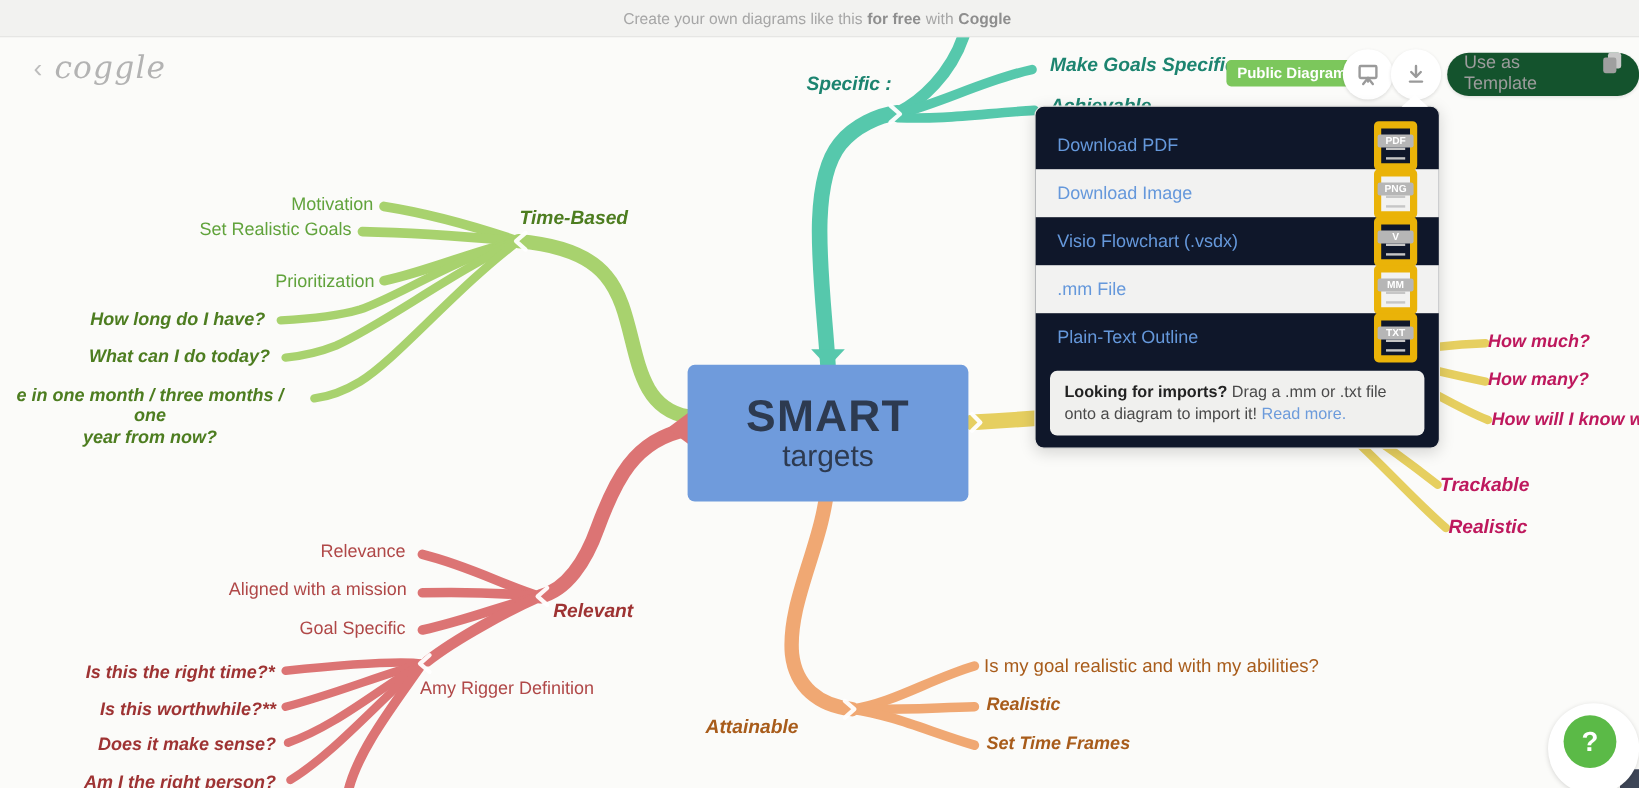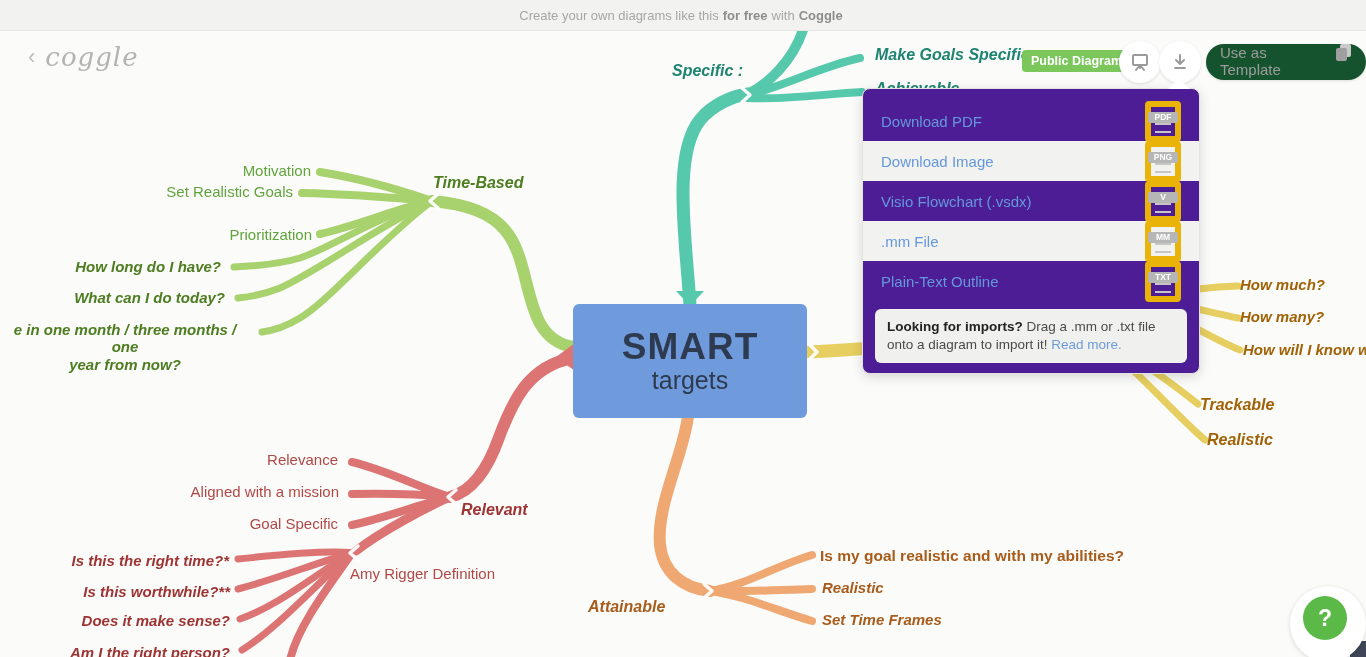--- a/index.html
+++ b/index.html
@@ -26,45 +26,45 @@
   .node{position:absolute;left:573px;top:304px;width:234px;height:114px;background:#6F9BDC;
         border-radius:6px;z-index:2;display:flex;flex-direction:column;align-items:center;justify-content:center;
         color:#2D3A50;cursor:pointer}
   .node .t1{font-size:37px;font-weight:bold;letter-spacing:1px;line-height:1.05}
   .node .t2{font-size:25px;line-height:1.1}
 
   
   .lbl{position:absolute;font-size:15px;white-space:nowrap;z-index:2;cursor:pointer}
   .bi{font-weight:bold;font-style:italic;font-size:16px}
   .bi15{font-weight:bold;font-style:italic;font-size:15px}
-  .b{font-weight:bold;font-size:15.5px}
+  .b{font-weight:normal;font-size:15.5px}
   .pre{white-space:pre-line;text-align:center;line-height:1.15}
   .c-teal{color:#1C8470}
   .c-green{color:#61A33C}
   .c-green-t{color:#4D7D20}
   .c-red{color:#B04848}
   .c-red-t{color:#9E3333}
   .c-orange{color:#A85C1B}
-  .c-yellow{color:#a16207}
+  .c-yellow{color:#be185d}
 
   
   .badge{position:absolute;left:1022px;top:50px;z-index:3;background:#7CC75C;color:#fff;
          font-size:12.5px;font-weight:bold;padding:4px 9px;border-radius:4px}
   .cbtn{position:absolute;top:41px;width:42px;height:42px;border-radius:50%;background:#fff;z-index:3;
         box-shadow:0 1px 3px rgba(0,0,0,.12);display:flex;align-items:center;justify-content:center;cursor:pointer}
   .cbtn svg{stroke:#9A9A9A;fill:none;stroke-width:2;stroke-linecap:round;stroke-linejoin:round}
   .pill{position:absolute;left:1206px;top:44px;height:36px;z-index:3;background:#14532d;border-radius:18px;
         box-shadow:0 1px 3px rgba(0,0,0,.12);display:flex;align-items:flex-start;padding:0 14px;gap:6px;
         font-size:15px;color:#9C9C9C;cursor:pointer}
   .copyicon{position:relative;width:16px;height:18px}
   .copyicon .c1{position:absolute;left:4px;top:0;width:11px;height:13px;background:#C9C9C9;border-radius:2px}
   .copyicon .c2{position:absolute;left:0;top:4px;width:11px;height:13px;background:#9F9F9F;border-radius:2px}
 
   
-  .menu{position:absolute;left:862px;top:88px;width:338px;z-index:5;background:#4c1d95;border-radius:8px;
+  .menu{position:absolute;left:862px;top:88px;width:338px;z-index:5;background:#0f172a;border-radius:8px;
         border:1px solid #E3E3E1;box-shadow:0 3px 12px rgba(0,0,0,.15);padding:12px 0 10px 0;box-sizing:border-box}
   .menu .caret{position:absolute;top:-10px;left:305px;width:0;height:0;
         border-left:11px solid transparent;border-right:11px solid transparent;border-bottom:10px solid #fff}
   .mi{height:40px;display:flex;align-items:center;justify-content:space-between;padding:0 18px;cursor:pointer}
   .mi.alt{background:#F2F2F1}
   .mi .mlabel{font-size:15px;color:#6598DB}
   .ficon{width:24px;height:29px;border:6px solid #eab308;border-radius:4px;position:relative;flex:none}
   .ftag{position:absolute;top:5px;left:-3px;right:-3px;height:11px;background:#B6B6B6;color:#fff;
         font-size:8.5px;font-weight:bold;line-height:11px;text-align:center;border-radius:2px}
   .fglyph{position:absolute;bottom:3px;left:4px;right:4px;height:6px;

